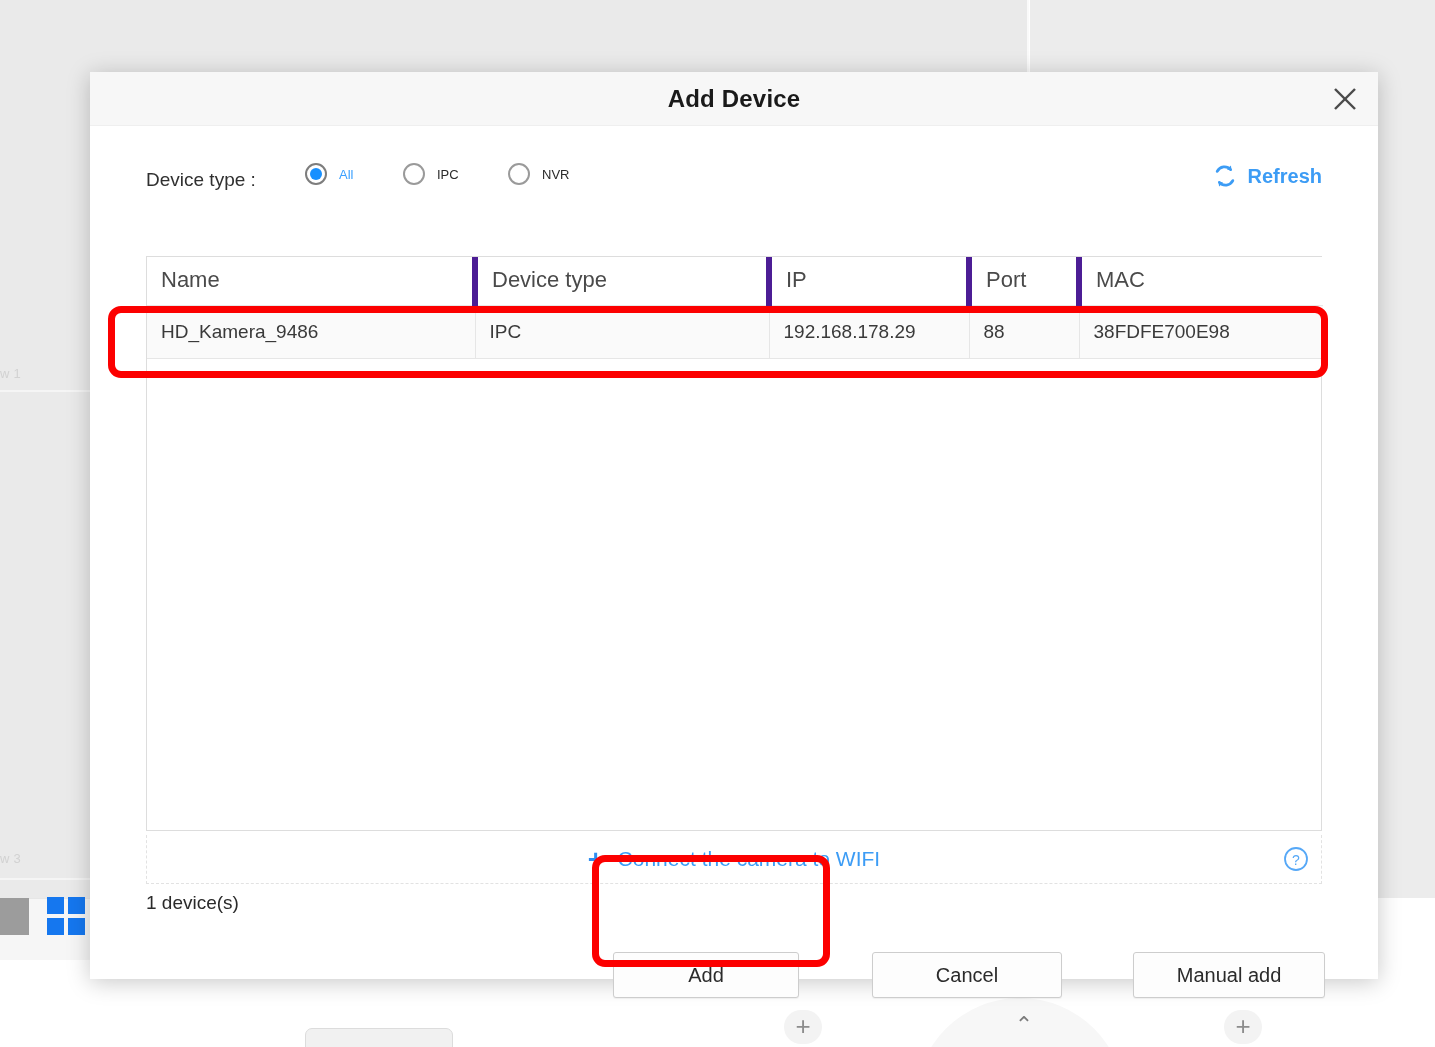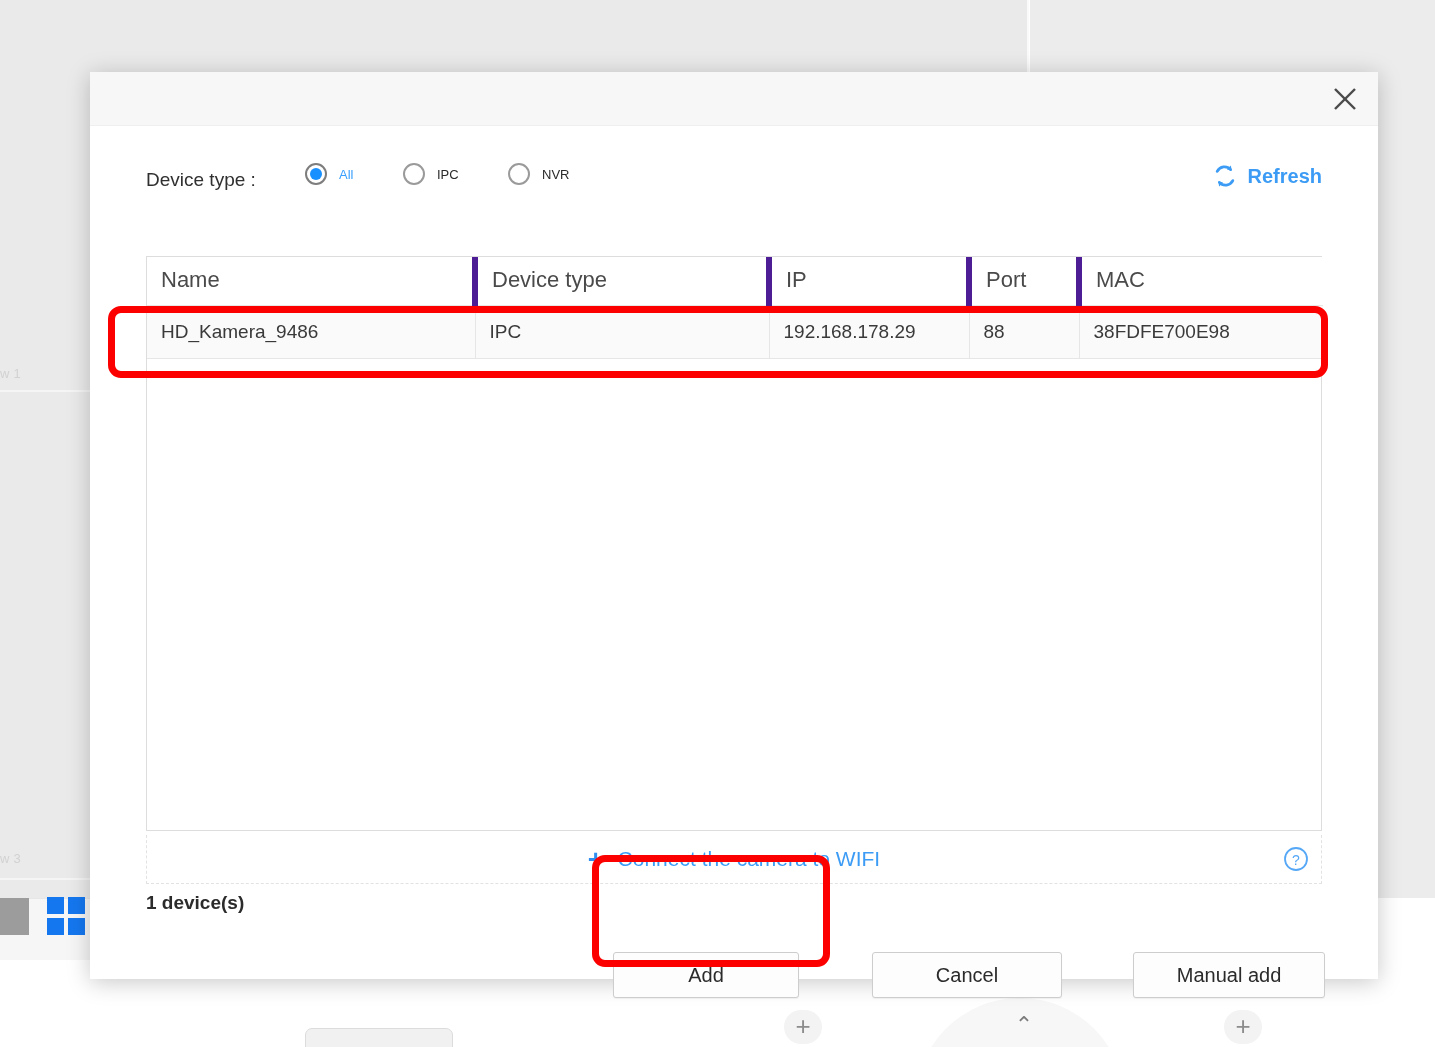--- a/index.html
+++ b/index.html
@@ -275,21 +275,21 @@
     right: 12px; top: 11px;
     width: 26px; height: 26px;
     cursor: pointer;
   }
 
   .device-count {
     position: absolute;
     left: 56px; top: 820px;
     font-size: 19px;
     color: #2b2b2b;
-    font-weight: bold;
+    font-weight: normal;
   }
 
   
   .btn-bar {
     position: absolute;
     left: 0; top: 880px;
     width: 1288px; height: 55px;
   }
   .dlg-btn {
     position: absolute;
@@ -347,20 +347,21 @@
     <div class="bg-semicircle"></div>
     <div class="bg-chevron">⌃</div>
     <div class="bg-plus-btn bg-plus-1">+</div>
     <div class="bg-plus-btn bg-plus-2">+</div>
     <div class="bg-rounded-box"></div>
   </div>
 
   <div class="dialog">
 
     <div class="dialog-header">
+      <div class="dialog-title">Add Device</div>
       <div class="close-icon">
         <svg width="38" height="38" viewBox="0 0 38 38">
           <line x1="9" y1="9" x2="29" y2="29" stroke="#4a4a4a" stroke-width="2.4"></line>
           <line x1="29" y1="9" x2="9" y2="29" stroke="#4a4a4a" stroke-width="2.4"></line>
         </svg>
       </div>
     </div>
 
     <div class="devtype-row">
       <div class="devtype-label">Device type :</div>

